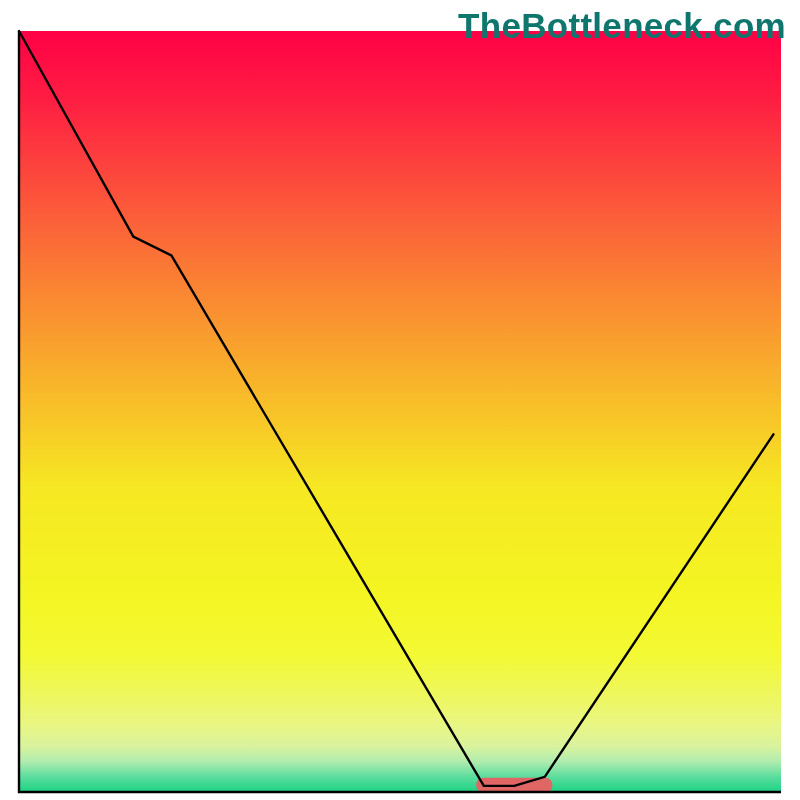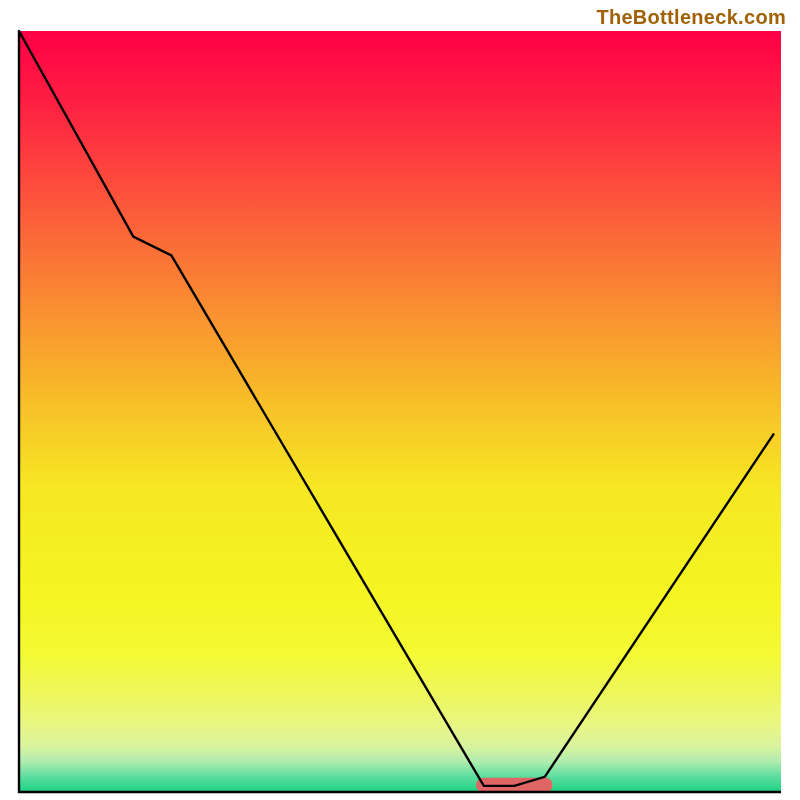--- a/index.html
+++ b/index.html
@@ -13,24 +13,24 @@
   .canvas {
     position: relative;
     width: 800px;
     height: 800px;
   }
   .watermark {
     position: absolute;
     top: 6px;
     right: 14px;
     font-family: Arial, Helvetica, sans-serif;
-    font-size: 20px;
+    font-size: 35px;
     font-weight: 600;
     letter-spacing: 0.3px;
-    color: #a16207;
+    color: #0f766e;
   }
   svg { display: block; }
 </style>
 </head>
 <body>
 
 <div class="canvas">
   <div class="watermark">TheBottleneck.com</div>
 
   <svg id="chart-svg" width="800" height="800">

